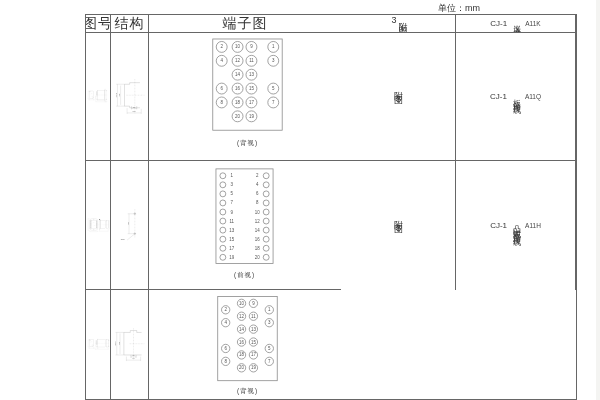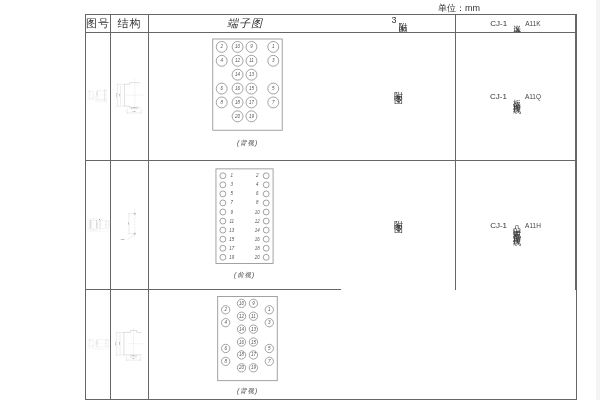--- a/index.html
+++ b/index.html
@@ -5,23 +5,23 @@
   html,body{margin:0;padding:0;background:#f4f4f2;}
   #sheet{position:relative;width:596px;height:400px;background:#ffffff;
     font-family:"Liberation Sans","DejaVu Sans",sans-serif;color:#333;overflow:hidden;}
   .unit{position:absolute;top:2px;left:438px;font-size:9px;color:#333;}
   .tbl{position:absolute;left:85px;top:14px;display:grid;
     grid-template-columns:25px 38px 192px 115px 120px;
     grid-template-rows:18px 128px 129px 109px;
     border:1px solid #666;background:#fff;}
   .cell{border-right:1px solid #666;border-bottom:1px solid #666;
     display:flex;align-items:center;justify-content:center;overflow:hidden;position:relative;}
-  .lastcol{border-right:none;font-style:italic;}
+  .lastcol{border-right:none;}
   .lastrow{border-bottom:none;}
-  .hdr{font-size:11px;letter-spacing:1px;white-space:nowrap;}
+  .hdr{font-size:14px;letter-spacing:1px;white-space:nowrap;}
   .vtext{writing-mode:vertical-rl;text-orientation:upright;line-height:1;}
   .figno{font-size:9px;letter-spacing:5px;}
   .structure{flex-direction:row;gap:5px;}
   .model{font-size:8px;}
   .desc{font-size:8px;letter-spacing:2px;}
   .code{font-size:6.5px;color:#444;}
   svg{display:block;}
   svg .ln{stroke:#8a8a8a;stroke-width:0.8;fill:none;}
   svg .thin{stroke:#9a9a9a;stroke-width:0.6;fill:none;}
   svg .cl{stroke:#9a9a9a;stroke-width:0.6;fill:none;stroke-dasharray:4 2 1 2;}

